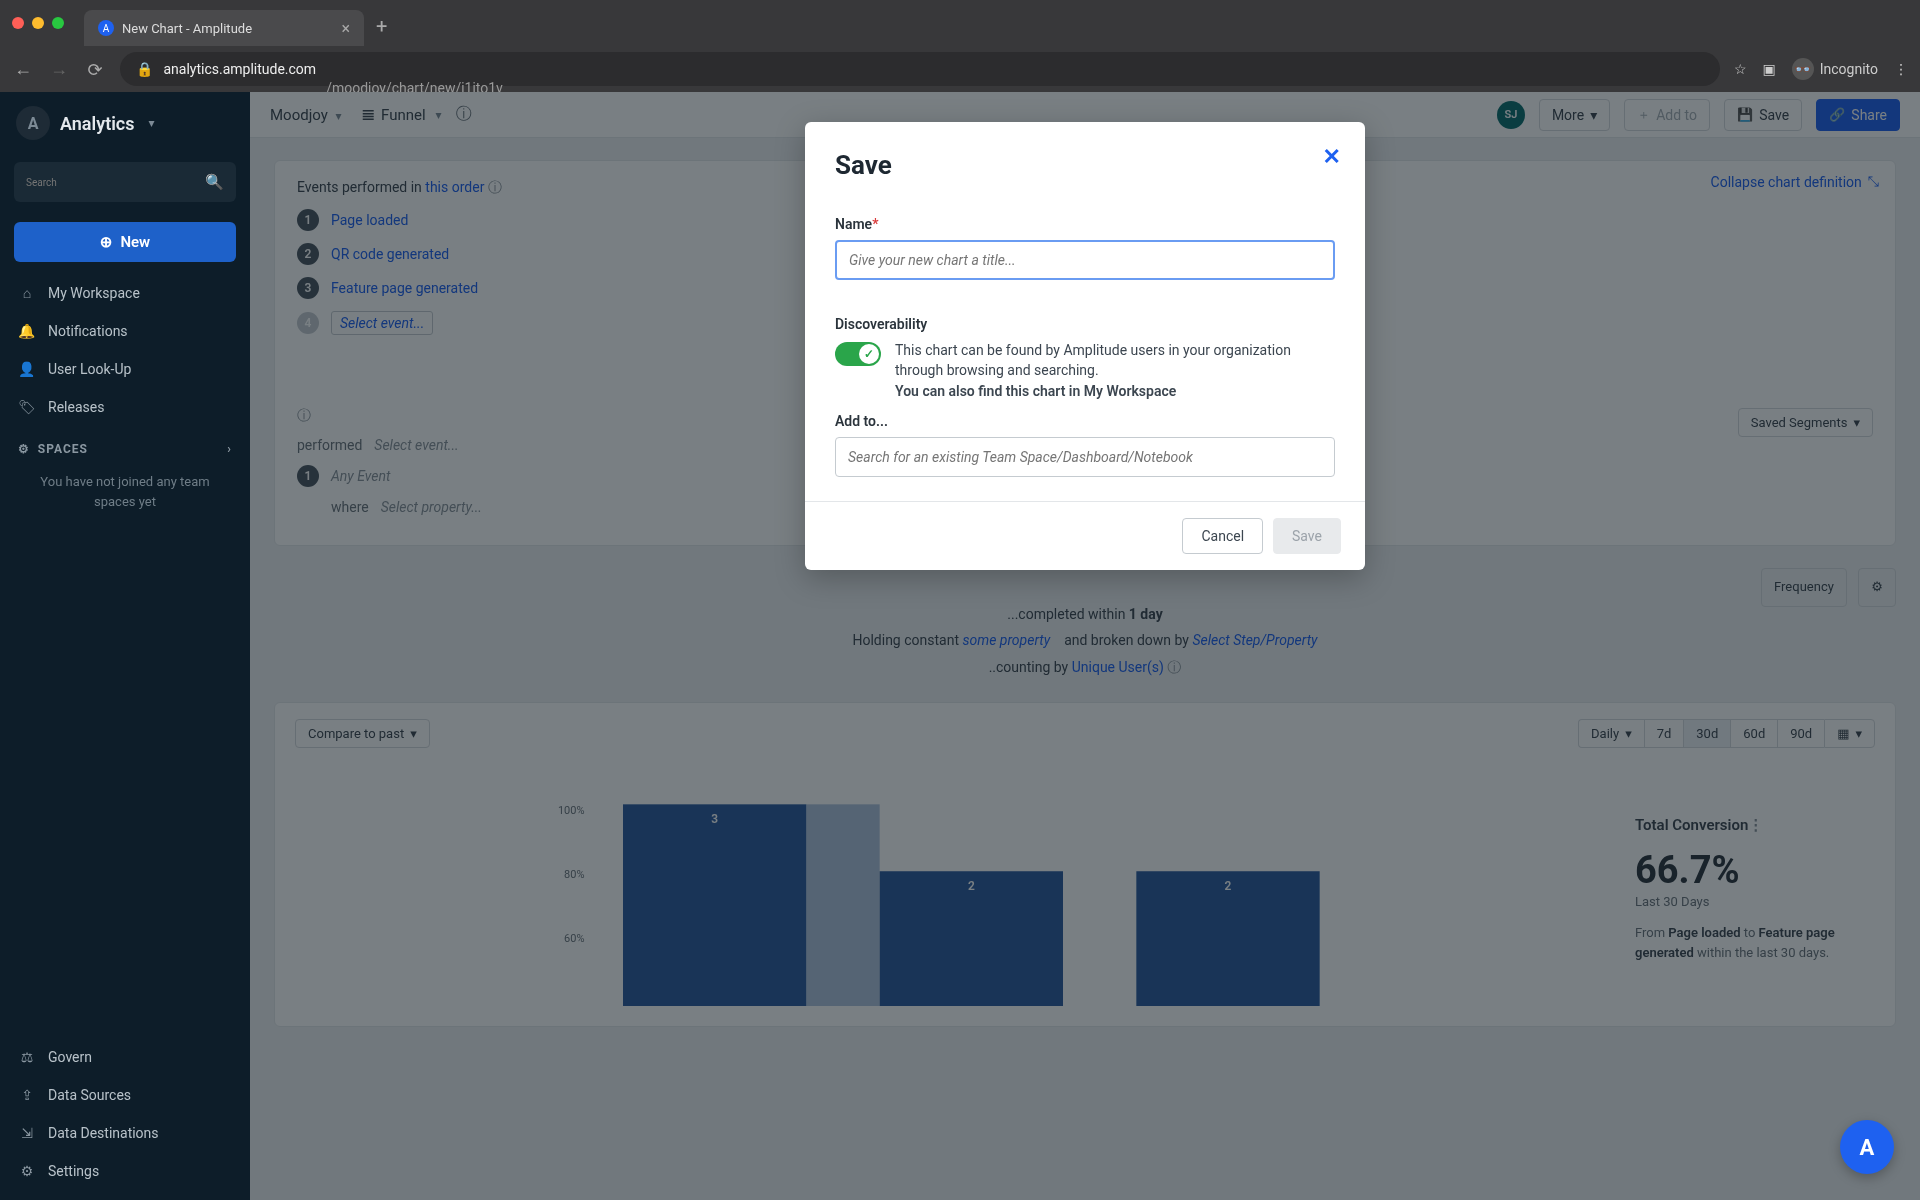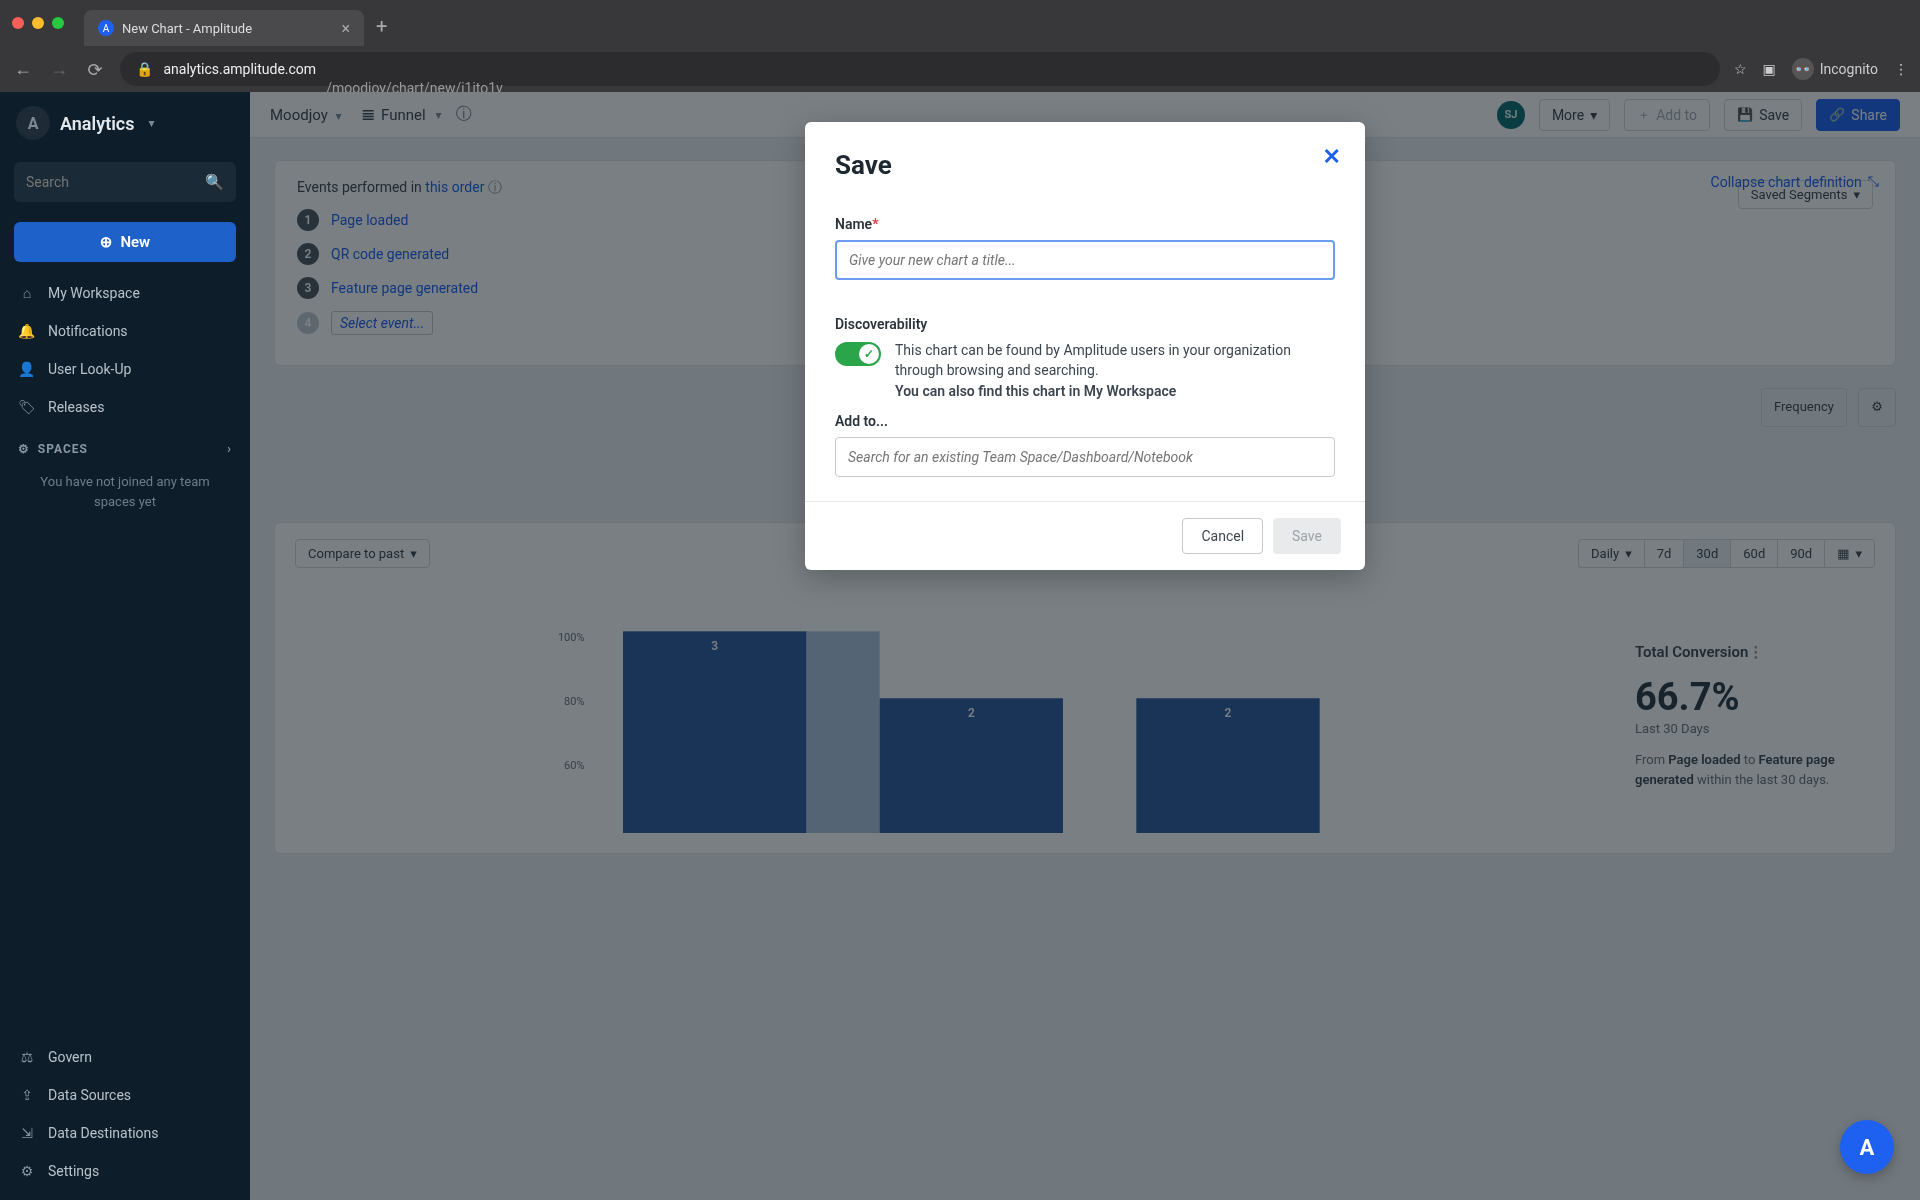--- a/index.html
+++ b/index.html
@@ -29,21 +29,21 @@
 
 .app { position: absolute; top: 92px; left: 0; right: 0; bottom: 0; display: flex; background: #f5f5f7; }
 
 
 .sidebar { width: 250px; background: #0d1d29; color: #c5cdd3; display: flex; flex-direction: column; }
 .sidebar-top { padding: 14px 16px; display:flex; align-items:center; gap:10px; }
 .app-logo { width:34px; height:34px; border-radius:50%; background:#1e2b36; display:flex; align-items:center; justify-content:center; color:#7c8a95; font-weight:700; }
 .app-title { font-size: 18px; font-weight:600; color:#e3e8ec; }
 .chev { color:#7c8a95; font-size:12px; margin-left:4px;}
 .sidebar-search { margin: 8px 14px; background:#1a2a36; border-radius:6px; height:40px; display:flex; align-items:center; padding:0 12px; color:#7c8a95; font-size:14px; }
-.sidebar-search input { background:transparent; border:none; color:#c5cdd3; flex:1; outline:none; font-size:14px; }
+.sidebar-search input { background:transparent; border:none; color:#c5cdd3; flex:1; outline:none; font-size:10px; }
 .search-icon { font-size:15px; }
 .new-btn { margin: 12px 14px; background:#1e61c9; color:#fff; border-radius:6px; height:40px; display:flex; align-items:center; justify-content:center; gap:8px; font-size:15px; font-weight:600; }
 .side-item { padding: 11px 18px; display:flex; align-items:center; gap:12px; font-size:14px; color:#b8c2c9; }
 .side-icon { width:18px; text-align:center; color:#8a97a1; font-size:14px; }
 .spaces-header { padding: 16px 18px 8px; font-size:12px; font-weight:700; letter-spacing:1px; color:#8a97a1; display:flex; align-items:center; gap:8px; justify-content:space-between;}
 .spaces-empty { padding: 8px 24px; font-size:13px; color:#6f7d87; text-align:center; line-height:1.5; }
 .sidebar-bottom { margin-top:auto; padding-bottom:10px; }
 
 
 .main { flex:1; position:relative; background:#eef0f2; overflow:hidden;}
@@ -56,38 +56,38 @@
 .topbar .spacer { flex:1; }
 .user-chip { width:28px; height:28px; border-radius:50%; background:#0b6e6e; color:#fff; font-size:11px; display:flex; align-items:center; justify-content:center; font-weight:600; }
 .top-btn { height:32px; padding:0 12px; border:1px solid #d5d9dd; border-radius:4px; background:#fff; color:#3c4650; font-size:14px; display:flex; align-items:center; gap:6px; }
 .top-btn.disabled { color:#a7afb6; }
 .top-btn.primary { background:#1e61f0; color:#fff; border-color:#1e61f0; }
 .top-btn .bicon { font-size:13px; }
 
 
 .builder { margin:22px 24px; background:#fff; border:1px solid #e3e6e9; border-radius:6px; padding:18px 22px; position:relative; }
 .collapse-link { position:absolute; top:12px; right:16px; color:#1e61f0; font-size:14px; display:flex; align-items:center; gap:6px;}
-.builder-row { display:flex; gap:60px; }
+.builder-row { display:flex; gap:60px;flex-direction:column; }
 .builder-col { flex:1; }
 .blabel { font-size:14px; color:#3c4650; margin-bottom:12px; }
 .blabel .bl-link { color:#1e61f0; }
 .event-row { display:flex; align-items:center; gap:12px; margin-bottom:12px; font-size:14px;}
 .event-num { width:22px; height:22px; border-radius:50%; background:#4a5560; color:#fff; font-size:12px; display:flex; align-items:center; justify-content:center; font-weight:600;}
 .event-num.muted { background:#c5cbd0; }
 .event-name { color:#1e61f0; }
 .event-select { color:#1e61f0; border:1px solid #c5cbd0; border-radius:3px; padding:3px 8px; font-style:italic; }
 .prop-italic { color:#8a939b; font-style:italic; }
 
 
 .params { margin:22px 24px; font-size:14px; color:#3c4650; line-height:1.9; }
 .params .plink { color:#1e61f0; }
 
 
 .chartcard { margin: 8px 24px 24px; background:#fff; border:1px solid #e3e6e9; border-radius:6px; padding:16px 20px; display:flex; gap:24px; flex:1;}
-.chart-controls { display:flex; align-items:center; gap:10px; margin-bottom:21px;}
+.chart-controls { display:flex; align-items:center; gap:10px; margin-bottom:14px;}
 .pill { border:1px solid #d5d9dd; border-radius:4px; padding:6px 12px; font-size:13px; color:#3c4650; display:flex; align-items:center; gap:6px;}
 .pill.active { background:#eef2f6; }
 .daterange { margin-left:auto; display:flex; gap:0; }
 .daterange .pill { border-radius:0; border-right:none; }
 .daterange .pill:first-child { border-radius:4px 0 0 4px; }
 .daterange .pill:last-child { border-radius:0 4px 4px 0; border-right:1px solid #d5d9dd;}
 .chartwrap { display:flex; gap:24px; }
 .chart-left { flex:1; }
 .chart-svg { width:100%; height:220px; }
 .bar { fill:#2a5a9e; }

